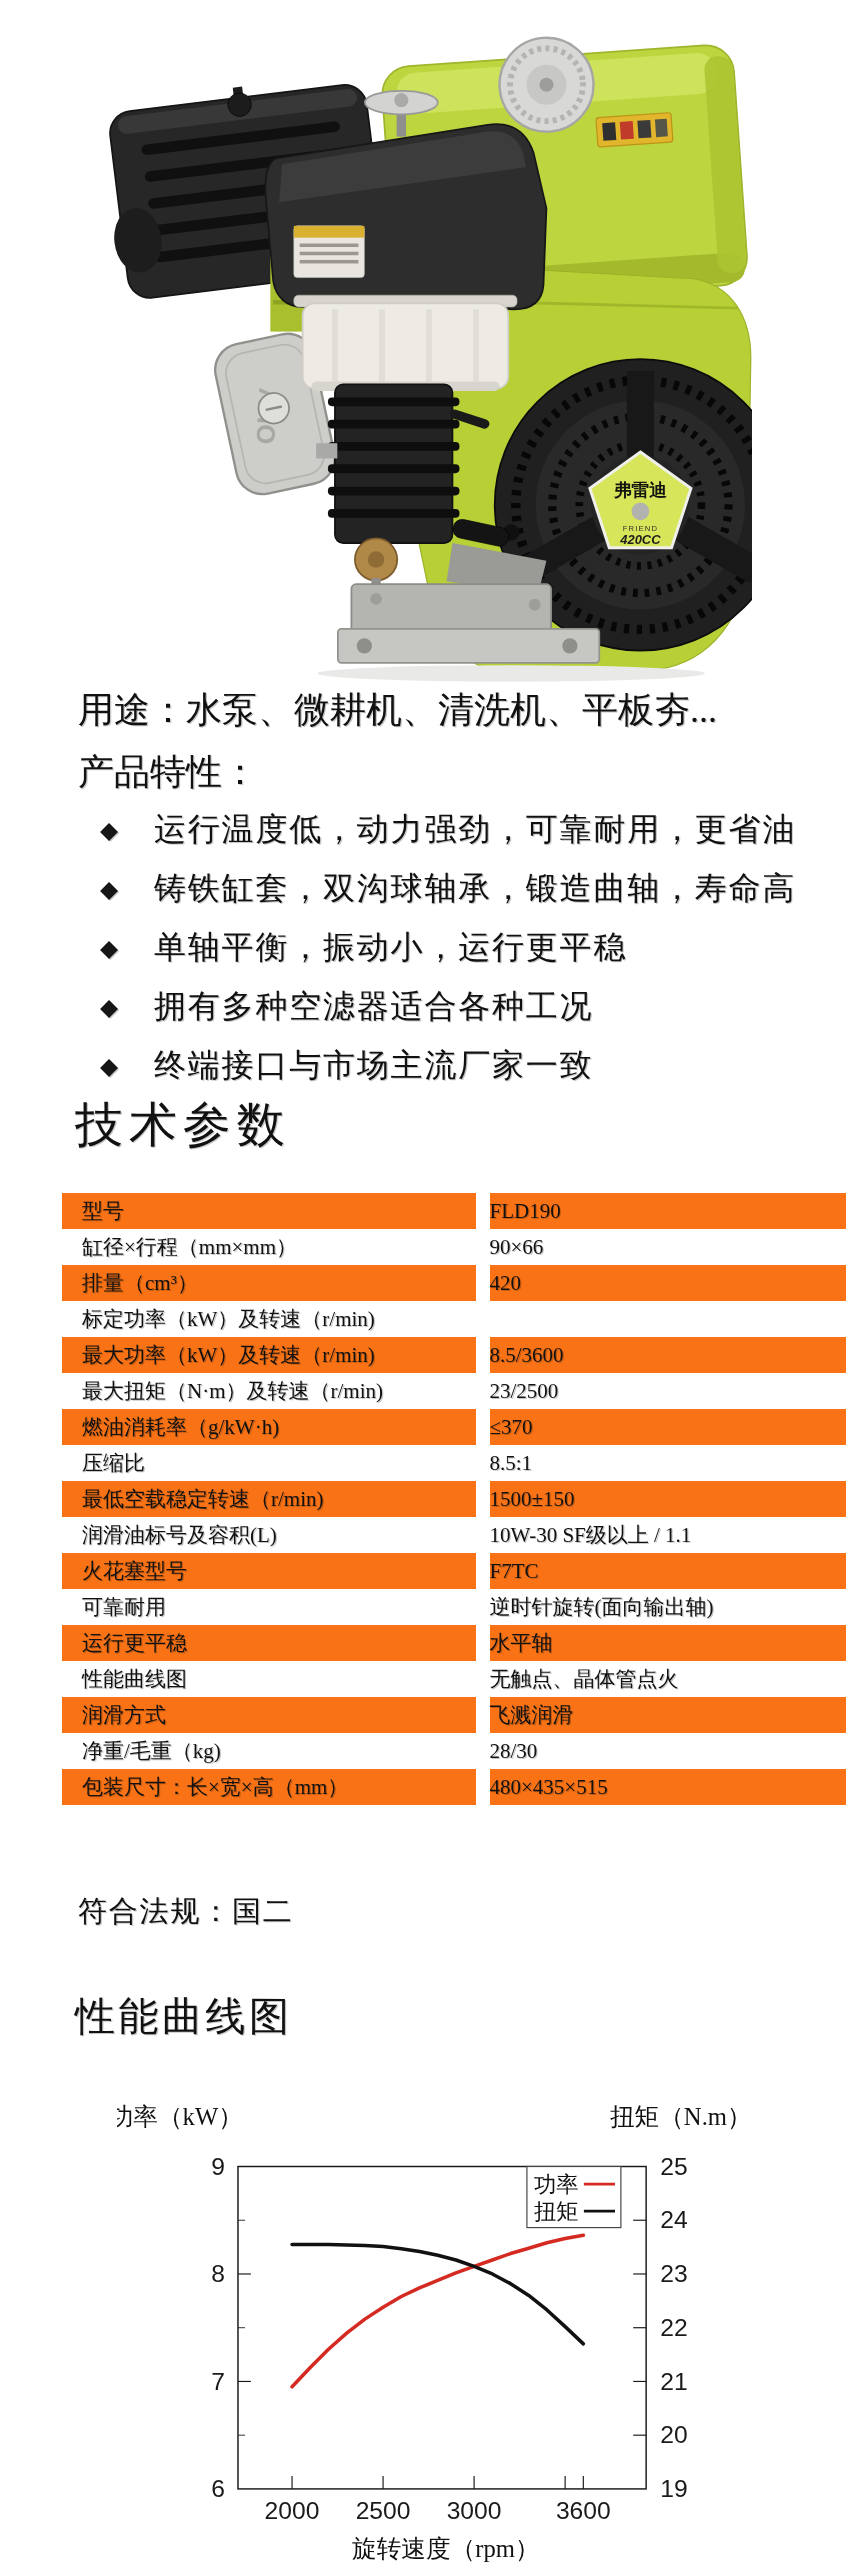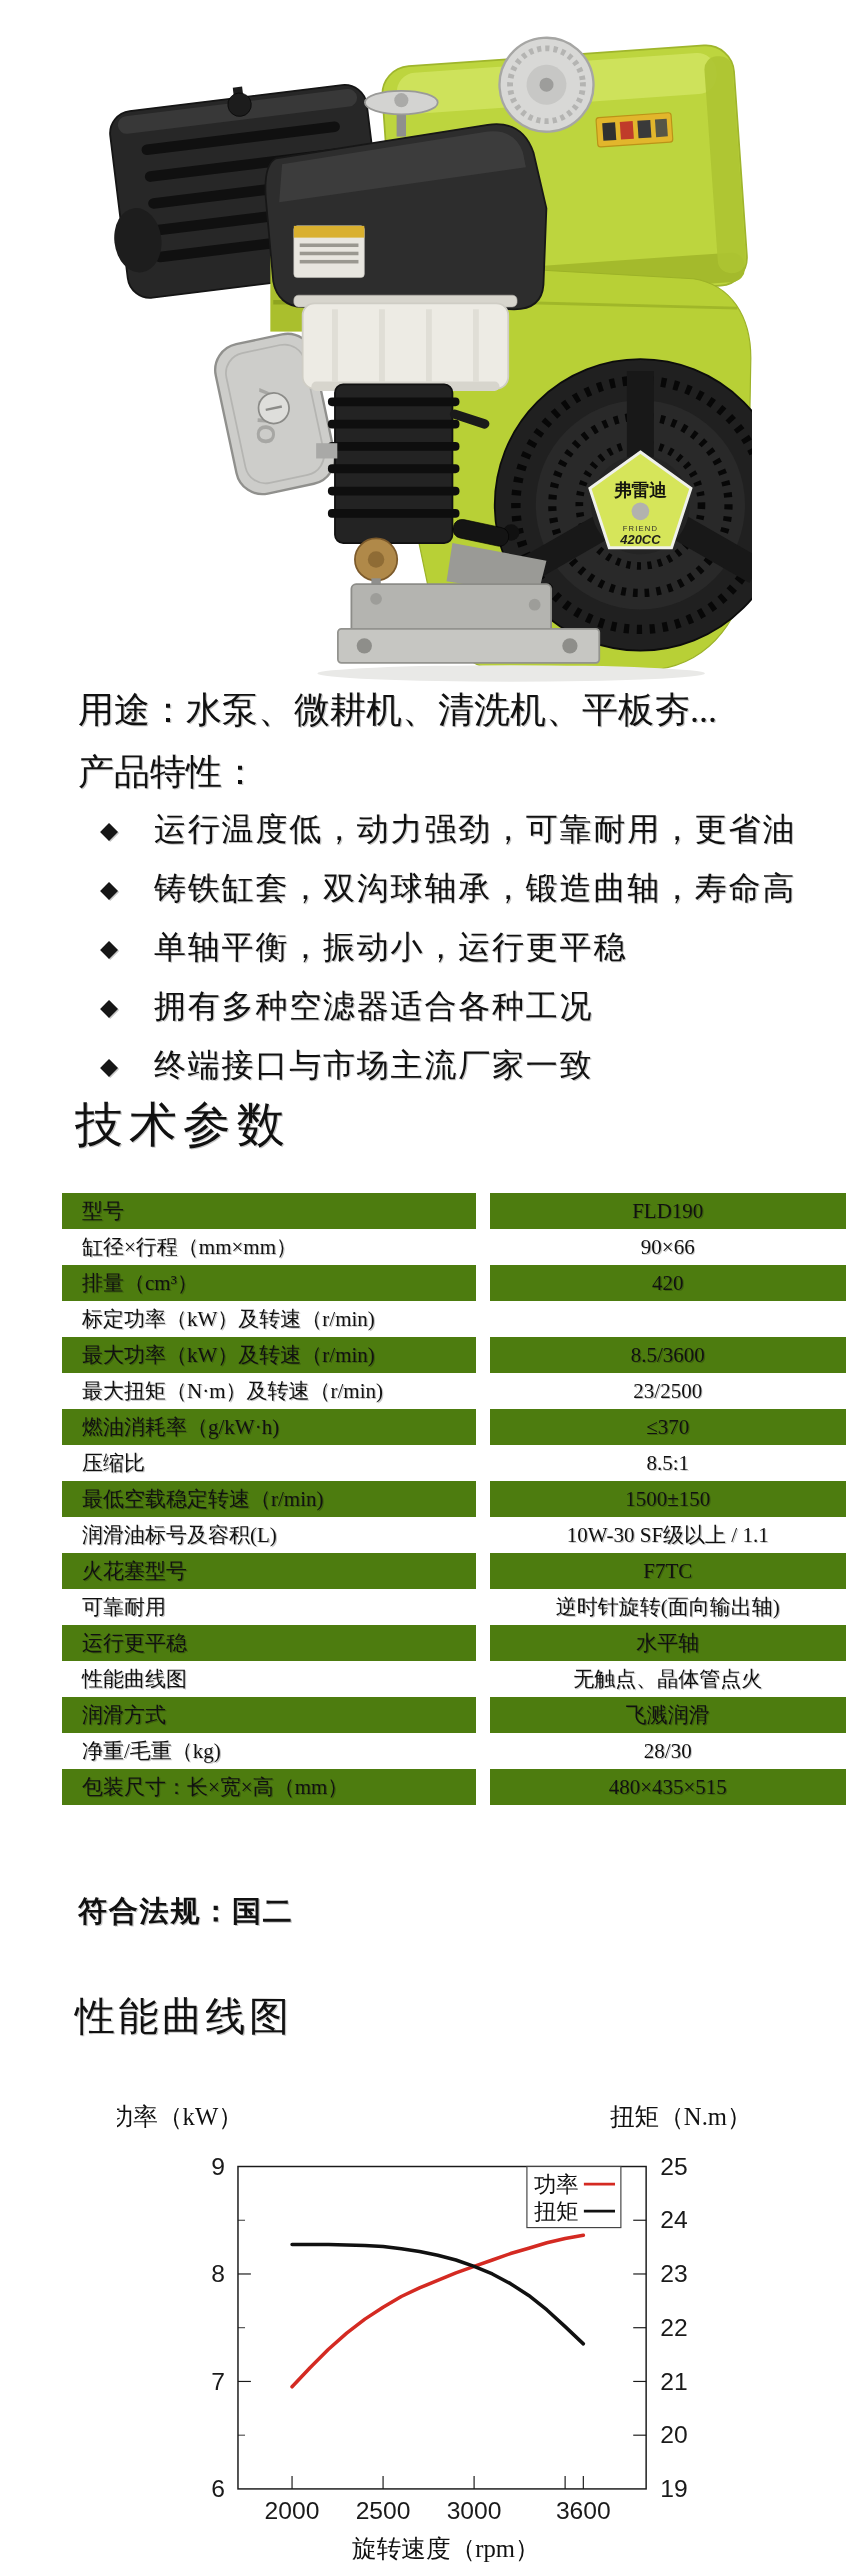--- a/index.html
+++ b/index.html
@@ -15,23 +15,23 @@
   .bullets{left:88px;top:800px;width:734px;}
   .bullet-row{display:flex;align-items:center;height:59px;}
   .bullet-glyph{width:42px;font-size:23.5px;color:#161616;text-align:center;}
   .bullet-text{font-size:32px;letter-spacing:1.8px;margin-left:24px;white-space:nowrap;}
   .h-specs{left:75px;top:1093px;font-size:48px;letter-spacing:5.9px;}
   
   .spec-table{left:62px;top:1193px;width:784px;}
   .spec-row{display:flex;height:36px;}
   .spec-label{width:414px;box-sizing:border-box;padding-left:20px;font-size:21px;line-height:36px;white-space:nowrap;}
   .spec-gap{width:13.5px;background:#ffffff;}
-  .spec-value{flex:1;text-align:center;font-size:21px;line-height:36px;white-space:nowrap;}
-  .spec-row.alt .spec-label,.spec-row.alt .spec-value{background:#4d7c0f;}
-  .compliance{left:78px;top:1892px;font-size:29px;letter-spacing:1.8px;font-weight:bold;}
+  .spec-value{flex:1;text-align:left;font-size:21px;line-height:36px;white-space:nowrap;}
+  .spec-row.alt .spec-label,.spec-row.alt .spec-value{background:#f97316;}
+  .compliance{left:78px;top:1892px;font-size:29px;letter-spacing:1.8px;}
   .h-curve{left:75px;top:1989px;font-size:40px;letter-spacing:3.5px;}
   
   .chart{left:117px;top:2090px;width:646px;height:486px;}
   .chart svg{width:646px;height:486px;display:block;}
   .tick-label{font-family:"Liberation Sans","DejaVu Sans",sans-serif;font-size:42px;fill:#1a1a1a;}
   .axis-title{font-family:"Liberation Serif","DejaVu Serif",serif;font-size:42px;fill:#111;}
   .legend-label{font-family:"Liberation Serif","DejaVu Serif",serif;font-size:38px;fill:#111;}
 </style>
 </head>
 <body>

